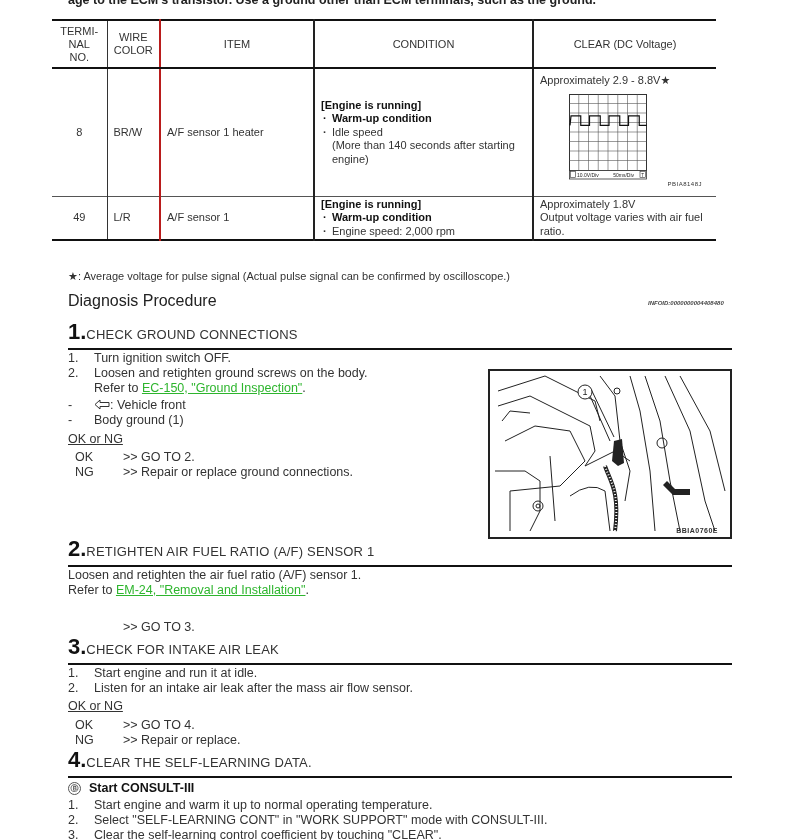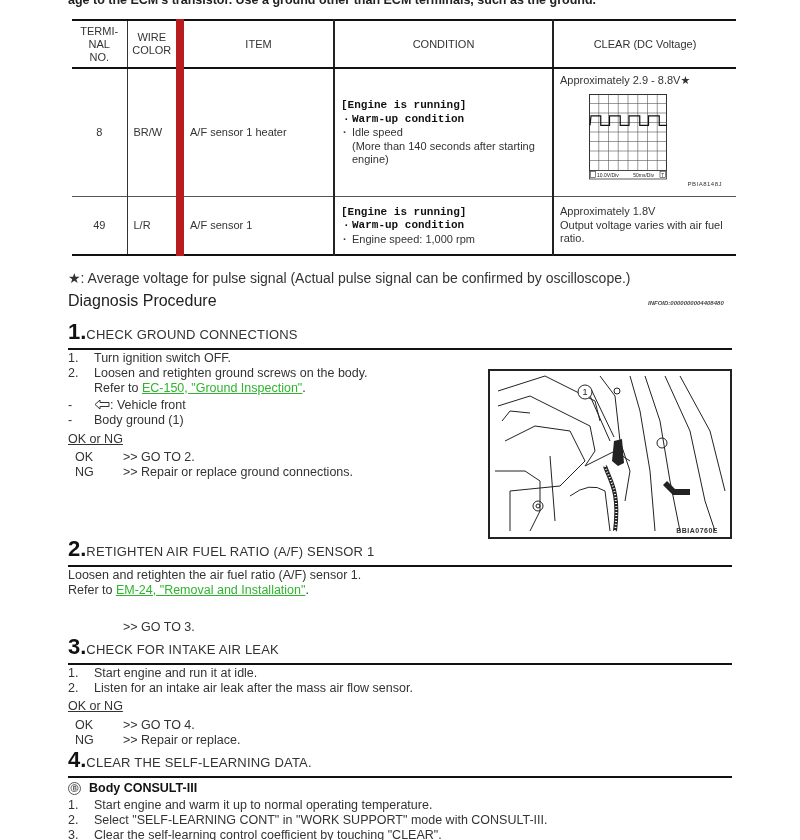--- a/index.html
+++ b/index.html
@@ -1,35 +1,35 @@
 <!DOCTYPE html>
 <html><head>
 <meta charset="utf-8">
 <style>
   html, body { margin:0; padding:0; background:#ffffff; }
   body { width:800px; height:840px; overflow:hidden; position:relative; font-family:"Liberation Sans", sans-serif; color:#222; }
   .abs { position:absolute; }
   .topline { left:68px; top:-7px; font-size:12.5px; font-weight:bold; color:#222; white-space:nowrap; }
-  table.spec { position:absolute; left:72px; top:19px; width:664px; border-collapse:collapse; font-size:11px; color:#333; }
+  table.spec { position:absolute; left:52px; top:19px; width:664px; border-collapse:collapse; font-size:11px; color:#333; }
   table.spec { border-top:2px solid #111; border-bottom:2px solid #111; }
   table.spec th { font-weight:normal; text-align:center; vertical-align:middle; border-bottom:2px solid #111; height:46px; padding:0 2px; line-height:13px; }
-  table.spec td { vertical-align:middle; border-top:1px solid #555; padding:8px 6px; line-height:13.5px; }
+  table.spec td { vertical-align:middle; border-top:1px solid #555; padding:0 6px; line-height:13.5px; }
   table.spec th + th, table.spec td + td { border-left:1px solid #333; }
-  table.spec th.c-item, table.spec td.c-item { border-left:8px solid #b91c1c;margin-left:24px; }
+  table.spec th.c-item, table.spec td.c-item { border-left:2px solid #b91c1c;margin-left:24px; }
   table.spec th.c-cond, table.spec td.c-cond { border-left:2px solid #222;border-radius:21px; }
   table.spec th.c-data, table.spec td.c-data { border-left:2px solid #222; }
   td.center { text-align:center; }
-  .b { font-weight:bold; color:#111;font-family:Liberation Mono, monospace; }
+  .b { font-weight:bold; color:#111; }
   .bul { display:block; padding-left:11px; position:relative; }
   .bul::before { content:"\00B7"; position:absolute; left:2px; font-weight:bold; }
   .indent { display:block; padding-left:11px; }
   .scope { position:relative; width:78px; height:86px; margin:6px 0 0 29px; }
   .scope svg { display:block; }
   .scope-code { position:absolute; right:14px; bottom:4px; font-size:6px; color:#333; letter-spacing:0.5px; }
-  .footnote { left:68px; top:270px; font-size:14px; color:#333; }
+  .footnote { left:68px; top:270px; font-size:11px; color:#333; }
   .sec-title { left:68px; top:292px; font-size:16px; color:#222; }
   .infoid { left:648px; top:300px; font-size:6px; font-style:italic; font-weight:bold; color:#444; }
   .step-h { left:68px; font-size:13px; color:#333; letter-spacing:0.2px; white-space:nowrap; }
   .step-h .num { font-size:22px; font-weight:bold; color:#111; letter-spacing:0; }
   .rule { left:68px; width:664px; height:2px; background:#111; }
   .body-t { font-size:12.5px; color:#333; line-height:15px; white-space:nowrap; }
   .ln { position:absolute; left:68px; }
   .ln .n { display:inline-block; width:26px; }
   .link { color:#2db52d; text-decoration:underline; }
   .okng { text-decoration:underline; }
@@ -103,21 +103,21 @@
         <span class="scope-code">PBIA8148J</span>
       </td>
     </tr>
     <tr style="height:44px">
       <td class="center">49</td>
       <td>L/R</td>
       <td class="c-item">A/F sensor 1</td>
       <td class="c-cond">
         <span class="b">[Engine is running]</span>
         <span class="bul b">Warm-up condition</span>
-        <span class="bul">Engine speed: 1,000 rpm</span>
+        <span class="bul">Engine speed: 2,000 rpm</span>
       </td>
       <td class="c-data">
         <span style="display:block">Approximately 1.8V</span>
         <span style="display:block">Output voltage varies with air fuel ratio.</span>
       </td>
     </tr>
   </tbody>
 </table>
 
 <div class="abs footnote"><span>★</span><span>: Average voltage for pulse signal (Actual pulse signal can be confirmed by oscilloscope.)</span></div>
@@ -188,17 +188,17 @@
   <div class="ln" style="top:666px"><span class="n">1.</span><span>Start engine and run it at idle.</span></div>
   <div class="ln" style="top:681px"><span class="n">2.</span><span>Listen for an intake air leak after the mass air flow sensor.</span></div>
   <div class="ln okng" style="top:699px">OK or NG</div>
   <div class="res" style="top:718px"><span class="k">OK</span><span>&gt;&gt; GO TO 4.</span></div>
   <div class="res" style="top:733px"><span class="k">NG</span><span>&gt;&gt; Repair or replace.</span></div>
 </div>
 
 <div class="abs step-h" style="top:747px"><span class="num">4.</span><span>CLEAR THE SELF-LEARNING DATA.</span></div>
 <div class="abs rule" style="top:776px"></div>
 <div class="body-t">
-  <div class="ln" style="top:781px;font-weight:bold;color:#111"><span class="consult-icon">Ⓑ</span><span>Body CONSULT-III</span></div>
+  <div class="ln" style="top:781px;font-weight:bold;color:#111"><span class="consult-icon">Ⓑ</span><span>Start CONSULT-III</span></div>
   <div class="ln" style="top:798px"><span class="n">1.</span><span>Start engine and warm it up to normal operating temperature.</span></div>
   <div class="ln" style="top:813px"><span class="n">2.</span><span>Select "SELF-LEARNING CONT" in "WORK SUPPORT" mode with CONSULT-III.</span></div>
   <div class="ln" style="top:828px"><span class="n">3.</span><span>Clear the self-learning control coefficient by touching "CLEAR".</span></div>
 </div>
 
 </body></html>

